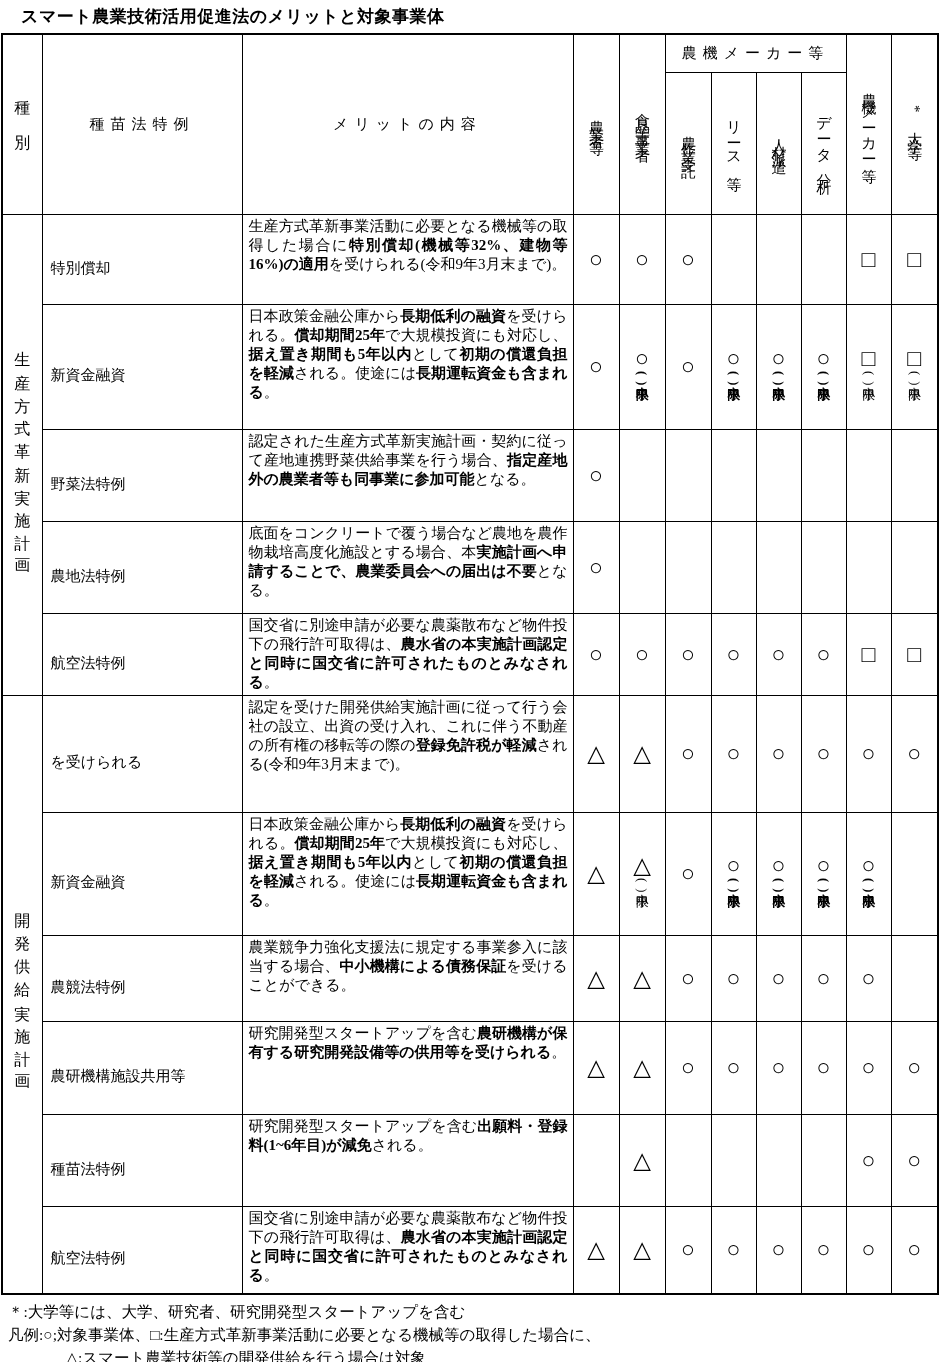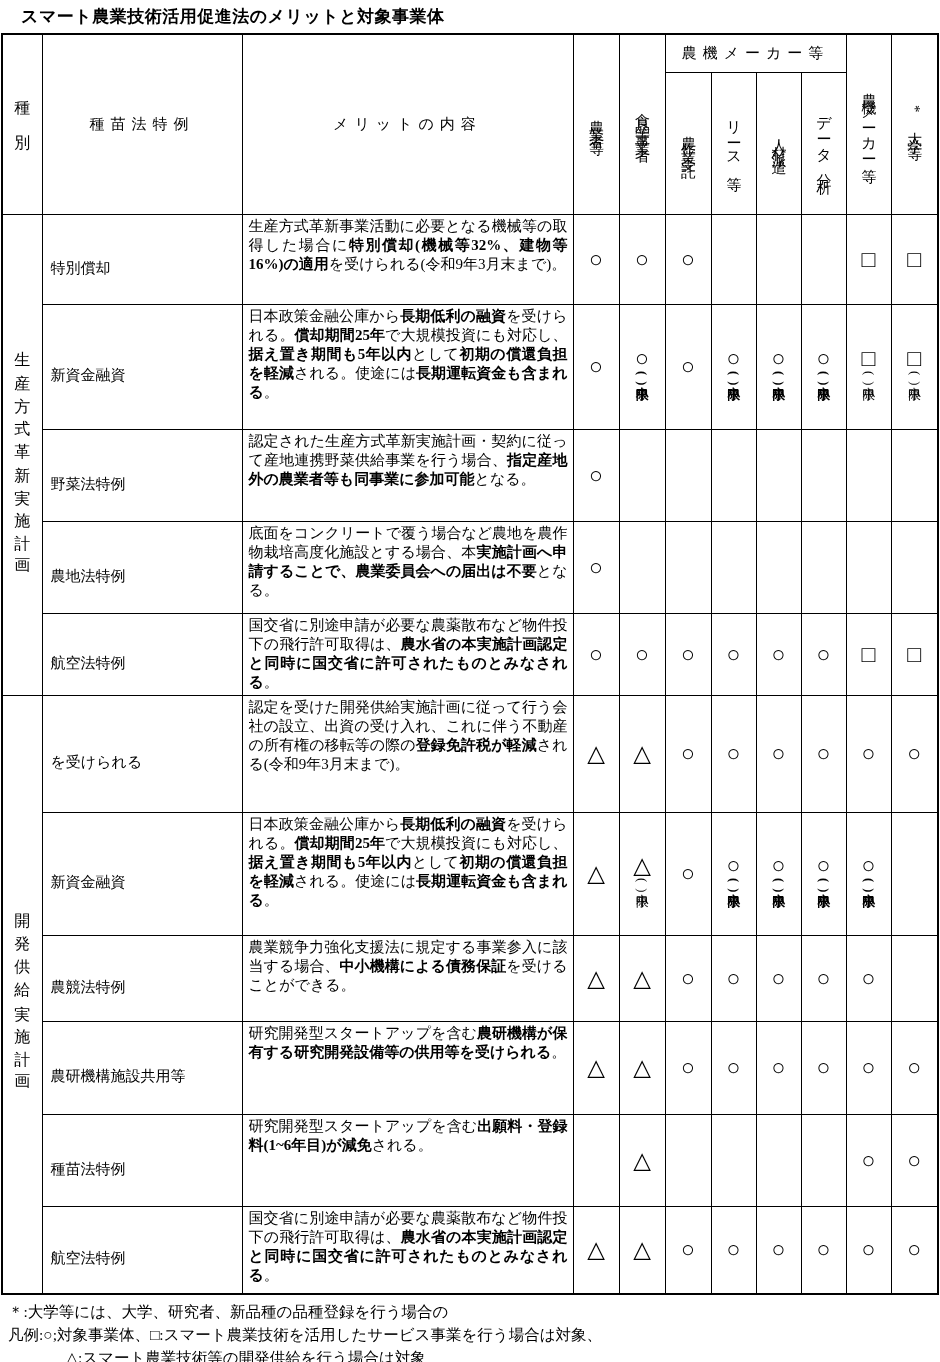--- a/index.html
+++ b/index.html
@@ -367,18 +367,18 @@
               <span class="sym">○</span>
             </div></td>
           <td class="mark-cell"><div class="mark">
               <span class="sym">○</span>
             </div></td>
         </tr>
       </tbody>
   </table>
 
   <div class="footer">
-    <div>＊:大学等には、大学、研究者、新品種の品種登録を行う場合の</div>
-    <div>凡例:○;対象事業体、□:スマート農業技術を活用したサービス事業を行う場合は対象、</div>
+    <div>＊:大学等には、大学、研究者、研究開発型スタートアップを含む</div>
+    <div>凡例:○;対象事業体、□:生産方式革新事業活動に必要となる機械等の取得した場合に、</div>
     <div class="indent">△:スマート農業技術等の開発供給を行う場合は対象</div>
   </div>
 
 </div>
 
 </body></html>

